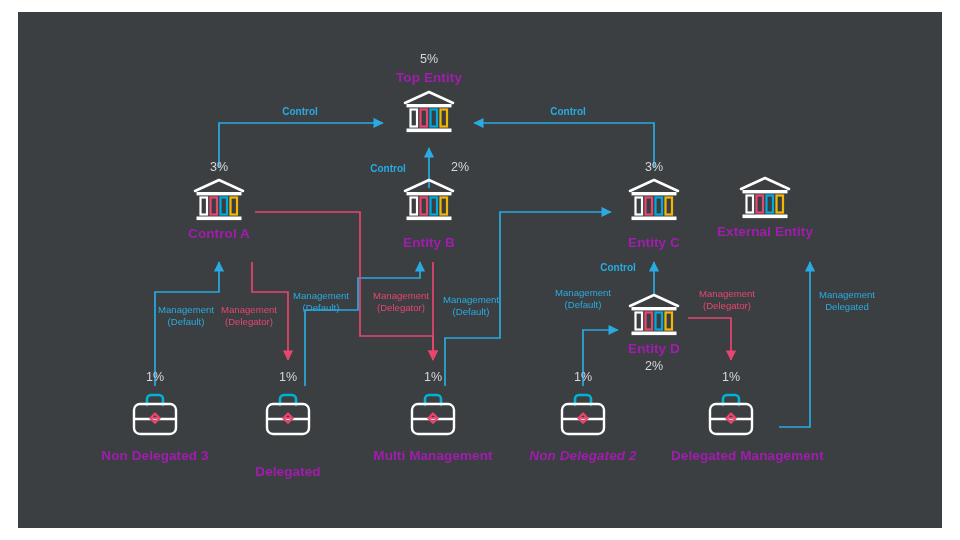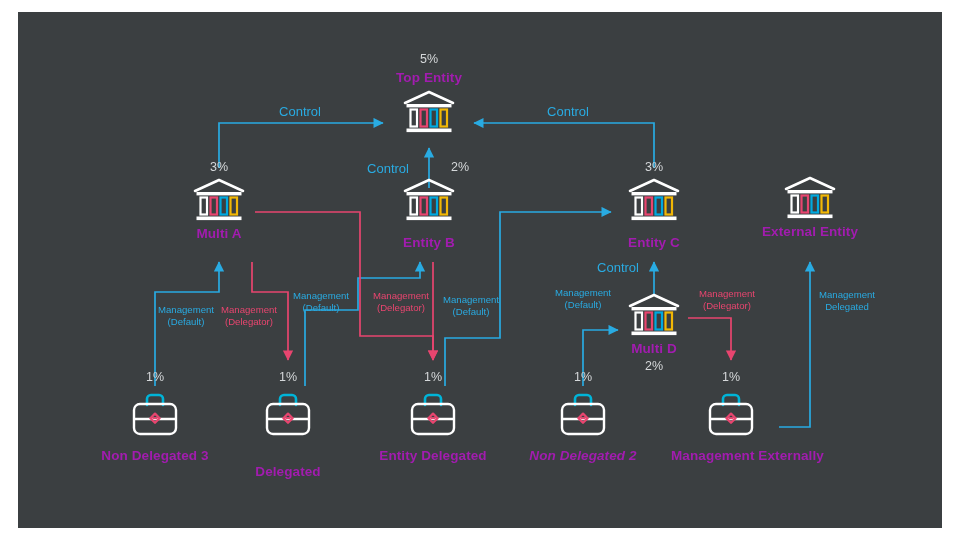--- a/index.html
+++ b/index.html
@@ -6,21 +6,21 @@
   body{width:960px;height:540px;font-family:"Liberation Sans",sans-serif;overflow:hidden;}
   #stage{position:relative;width:960px;height:540px;background:#ffffff;}
   #panel{position:absolute;left:18px;top:12px;width:924px;height:516px;background:#3b3f41;}
   svg#wires{position:absolute;left:0;top:0;width:960px;height:540px;pointer-events:none;}
   .node{position:absolute;text-align:center;}
   .node-name{font-size:13.5px;font-weight:bold;color:#a21caf;letter-spacing:.1px;white-space:nowrap;}
   .node-pct{font-size:12.5px;color:#d5d8da;white-space:nowrap;}
   .edge-label{position:absolute;font-size:9.6px;font-weight:normal;line-height:12px;white-space:nowrap;text-align:center;}
   .lab-default{color:#29abe2;}
   .lab-delegator{color:#e8456f;}
-  .lab-control{color:#29abe2;font-size:13px;font-weight:normal;}
+  .lab-control{color:#29abe2;font-size:10px;font-weight:bold;}
   .lab-ext{color:#29abe2;}
   .ico{display:block;margin:0 auto;}
 </style>
 </head>
 <body>
 
 <div id="stage">
   <div id="panel"></div>
 
   <svg id="wires" viewBox="0 0 960 540">
@@ -78,21 +78,21 @@
     <div class="node-pct">3%</div>
     <svg class="ico" width="56" height="46" viewBox="0 0 56 46" style="margin-top:3px;">
       <path d="M4,14 L28,3 L52,14" fill="none" stroke="#ffffff" stroke-width="2.6" stroke-linejoin="round" stroke-linecap="round"></path>
       <rect x="5.5" y="15" width="45" height="3.4" fill="#ffffff"></rect>
       <rect x="9.5" y="20.5" width="6.5" height="17" fill="none" stroke="#ffffff" stroke-width="2.2"></rect>
       <rect x="19.5" y="20.5" width="6.5" height="17" fill="none" stroke="#e8456f" stroke-width="2.2"></rect>
       <rect x="29.5" y="20.5" width="6.5" height="17" fill="none" stroke="#00a9e0" stroke-width="2.2"></rect>
       <rect x="39.5" y="20.5" width="6.5" height="17" fill="none" stroke="#f2b705" stroke-width="2.2"></rect>
       <rect x="5.5" y="39.5" width="45" height="3.6" fill="#ffffff"></rect>
     </svg>
-    <div class="node-name" style="margin-top:3px;">Multi A</div>
+    <div class="node-name" style="margin-top:3px;">Control A</div>
   </div>
 
   <div class="node" style="left:369px;top:160px;width:120px;">
     <div class="node-pct" style="margin-left:62px;">2%</div>
     <svg class="ico" width="56" height="46" viewBox="0 0 56 46" style="margin-top:3px;">
       <path d="M4,14 L28,3 L52,14" fill="none" stroke="#ffffff" stroke-width="2.6" stroke-linejoin="round" stroke-linecap="round"></path>
       <rect x="5.5" y="15" width="45" height="3.4" fill="#ffffff"></rect>
       <rect x="9.5" y="20.5" width="6.5" height="17" fill="none" stroke="#ffffff" stroke-width="2.2"></rect>
       <rect x="19.5" y="20.5" width="6.5" height="17" fill="none" stroke="#e8456f" stroke-width="2.2"></rect>
       <rect x="29.5" y="20.5" width="6.5" height="17" fill="none" stroke="#00a9e0" stroke-width="2.2"></rect>
@@ -119,25 +119,25 @@
   <div class="node" style="left:594px;top:292px;width:120px;">
     <svg class="ico" width="56" height="46" viewBox="0 0 56 46">
       <path d="M4,14 L28,3 L52,14" fill="none" stroke="#ffffff" stroke-width="2.6" stroke-linejoin="round" stroke-linecap="round"></path>
       <rect x="5.5" y="15" width="45" height="3.4" fill="#ffffff"></rect>
       <rect x="9.5" y="20.5" width="6.5" height="17" fill="none" stroke="#ffffff" stroke-width="2.2"></rect>
       <rect x="19.5" y="20.5" width="6.5" height="17" fill="none" stroke="#e8456f" stroke-width="2.2"></rect>
       <rect x="29.5" y="20.5" width="6.5" height="17" fill="none" stroke="#00a9e0" stroke-width="2.2"></rect>
       <rect x="39.5" y="20.5" width="6.5" height="17" fill="none" stroke="#f2b705" stroke-width="2.2"></rect>
       <rect x="5.5" y="39.5" width="45" height="3.6" fill="#ffffff"></rect>
     </svg>
-    <div class="node-name" style="margin-top:3px;">Multi D</div>
+    <div class="node-name" style="margin-top:3px;">Entity D</div>
     <div class="node-pct" style="margin-top:3px;">2%</div>
   </div>
 
-  <div class="node" style="left:750px;top:175px;width:120px;">
+  <div class="node" style="left:705px;top:175px;width:120px;">
     <svg class="ico" width="56" height="46" viewBox="0 0 56 46">
       <path d="M4,14 L28,3 L52,14" fill="none" stroke="#ffffff" stroke-width="2.6" stroke-linejoin="round" stroke-linecap="round"></path>
       <rect x="5.5" y="15" width="45" height="3.4" fill="#ffffff"></rect>
       <rect x="9.5" y="20.5" width="6.5" height="17" fill="none" stroke="#ffffff" stroke-width="2.2"></rect>
       <rect x="19.5" y="20.5" width="6.5" height="17" fill="none" stroke="#e8456f" stroke-width="2.2"></rect>
       <rect x="29.5" y="20.5" width="6.5" height="17" fill="none" stroke="#00a9e0" stroke-width="2.2"></rect>
       <rect x="39.5" y="20.5" width="6.5" height="17" fill="none" stroke="#f2b705" stroke-width="2.2"></rect>
       <rect x="5.5" y="39.5" width="45" height="3.6" fill="#ffffff"></rect>
     </svg>
     <div class="node-name" style="margin-top:3px;">External Entity</div>
@@ -169,21 +169,21 @@
 
   <div class="node" style="left:373px;top:370px;width:120px;">
     <div class="node-pct">1%</div>
     <svg class="ico" width="58" height="52" viewBox="0 0 58 52" style="margin-top:4px;">
       <path d="M21,17 L21,11 a4,4 0 0 1 4,-4 h8 a4,4 0 0 1 4,4 L37,17" fill="none" stroke="#00b4d8" stroke-width="2.6" stroke-linecap="round"></path>
       <rect x="8" y="16" width="42" height="30" rx="6" ry="6" fill="none" stroke="#ffffff" stroke-width="2.4"></rect>
       <line x1="8.8" y1="31" x2="49.2" y2="31" stroke="#ffffff" stroke-width="2.4"></line>
       <path d="M29,25.6 L33.6,30.2 L29,34.8 L24.4,30.2 Z" fill="none" stroke="#e8456f" stroke-width="2.3" stroke-linejoin="round"></path>
       <line x1="26.4" y1="30.2" x2="31.6" y2="30.2" stroke="#e8456f" stroke-width="2.1"></line>
     </svg>
-    <div class="node-name" style="margin-top:8px;">Entity Delegated</div>
+    <div class="node-name" style="margin-top:8px;">Multi Management</div>
   </div>
 
   <div class="node" style="left:523px;top:370px;width:120px;">
     <div class="node-pct">1%</div>
     <svg class="ico" width="58" height="52" viewBox="0 0 58 52" style="margin-top:4px;">
       <path d="M21,17 L21,11 a4,4 0 0 1 4,-4 h8 a4,4 0 0 1 4,4 L37,17" fill="none" stroke="#00b4d8" stroke-width="2.6" stroke-linecap="round"></path>
       <rect x="8" y="16" width="42" height="30" rx="6" ry="6" fill="none" stroke="#ffffff" stroke-width="2.4"></rect>
       <line x1="8.8" y1="31" x2="49.2" y2="31" stroke="#ffffff" stroke-width="2.4"></line>
       <path d="M29,25.6 L33.6,30.2 L29,34.8 L24.4,30.2 Z" fill="none" stroke="#e8456f" stroke-width="2.3" stroke-linejoin="round"></path>
       <line x1="26.4" y1="30.2" x2="31.6" y2="30.2" stroke="#e8456f" stroke-width="2.1"></line>
@@ -193,21 +193,21 @@
 
   <div class="node" style="left:671px;top:370px;width:120px;">
     <div class="node-pct">1%</div>
     <svg class="ico" width="58" height="52" viewBox="0 0 58 52" style="margin-top:4px;">
       <path d="M21,17 L21,11 a4,4 0 0 1 4,-4 h8 a4,4 0 0 1 4,4 L37,17" fill="none" stroke="#00b4d8" stroke-width="2.6" stroke-linecap="round"></path>
       <rect x="8" y="16" width="42" height="30" rx="6" ry="6" fill="none" stroke="#ffffff" stroke-width="2.4"></rect>
       <line x1="8.8" y1="31" x2="49.2" y2="31" stroke="#ffffff" stroke-width="2.4"></line>
       <path d="M29,25.6 L33.6,30.2 L29,34.8 L24.4,30.2 Z" fill="none" stroke="#e8456f" stroke-width="2.3" stroke-linejoin="round"></path>
       <line x1="26.4" y1="30.2" x2="31.6" y2="30.2" stroke="#e8456f" stroke-width="2.1"></line>
     </svg>
-    <div class="node-name" style="margin-top:8px;">Management Externally</div>
+    <div class="node-name" style="margin-top:8px;">Delegated Management</div>
   </div>
 
   <div class="edge-label lab-control" style="left:270px;top:106px;width:60px;">Control</div>
   <div class="edge-label lab-control" style="left:538px;top:106px;width:60px;">Control</div>
   <div class="edge-label lab-control" style="left:358px;top:163px;width:60px;">Control</div>
   <div class="edge-label lab-control" style="left:588px;top:262px;width:60px;">Control</div>
 
   <div class="edge-label lab-default" style="left:152px;top:304px;width:68px;">
     <span>Management</span><br>
     <span>(Default)</span>

